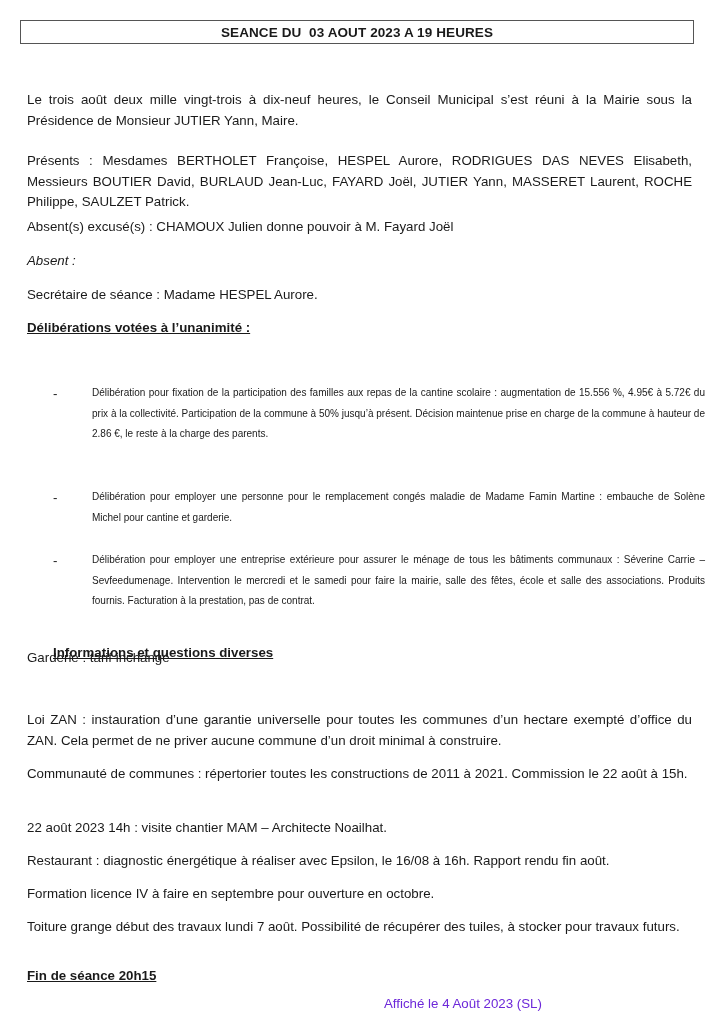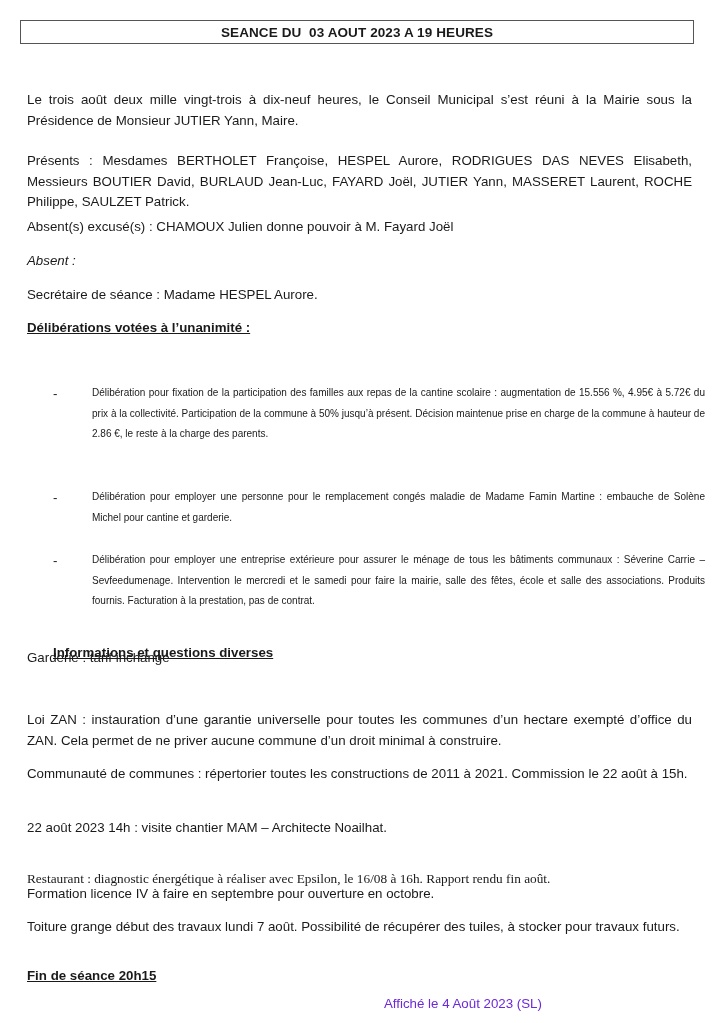--- a/index.html
+++ b/index.html
@@ -53,19 +53,19 @@
 
 <div class="bullet" style="top:551px;">-</div>
 <div class="bp" style="top:550px;">Délibération pour employer une entreprise extérieure pour assurer le ménage de tous les bâtiments communaux : Séverine Carrie – Sevfeedumenage. Intervention le mercredi et le samedi pour faire la mairie, salle des fêtes, école et salle des associations. Produits fournis. Facturation à la prestation, pas de contrat.</div>
 
 <div class="h" style="top:643px;margin-left:26px;">Informations et questions diverses</div>
 
 <div class="p" style="top:648px;">Garderie : tarif inchangé</div>
 <div class="p" style="top:710px;">Loi ZAN : instauration d’une garantie universelle pour toutes les communes d’un hectare exempté d’office du ZAN. Cela permet de ne priver aucune commune d’un droit minimal à construire.</div>
 <div class="p" style="top:764px;">Communauté de communes : répertorier toutes les constructions de 2011 à 2021. Commission le 22 août à 15h.</div>
 <div class="p" style="top:818px;">22 août 2023 14h : visite chantier MAM – Architecte Noailhat.</div>
-<div class="p" style="top:869px;font-family:Liberation Serif, serif;">Restaurant : diagnostic énergétique à réaliser avec Epsilon, le 16/08 à 16h. Rapport rendu fin août.</div>
+<div class="p" style="top:851px;">Restaurant : diagnostic énergétique à réaliser avec Epsilon, le 16/08 à 16h. Rapport rendu fin août.</div>
 <div class="p" style="top:884px;">Formation licence IV à faire en septembre pour ouverture en octobre.</div>
 <div class="p" style="top:917px;">Toiture grange début des travaux lundi 7 août. Possibilité de récupérer des tuiles, à stocker pour travaux futurs.</div>
 
 <div class="h" style="top:966px;">Fin de séance 20h15</div>
 
 <div class="stamp">Affiché le 4 Août 2023 (SL)</div>
 
 </body></html>

